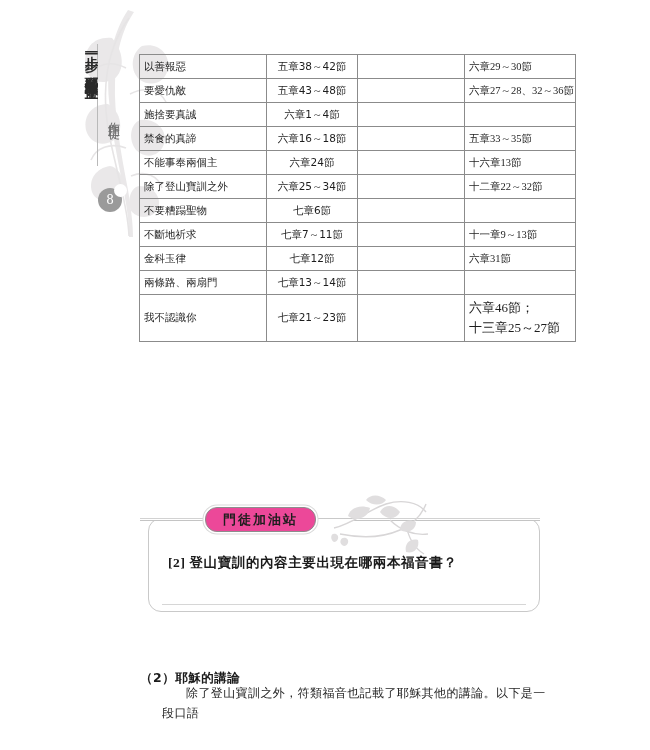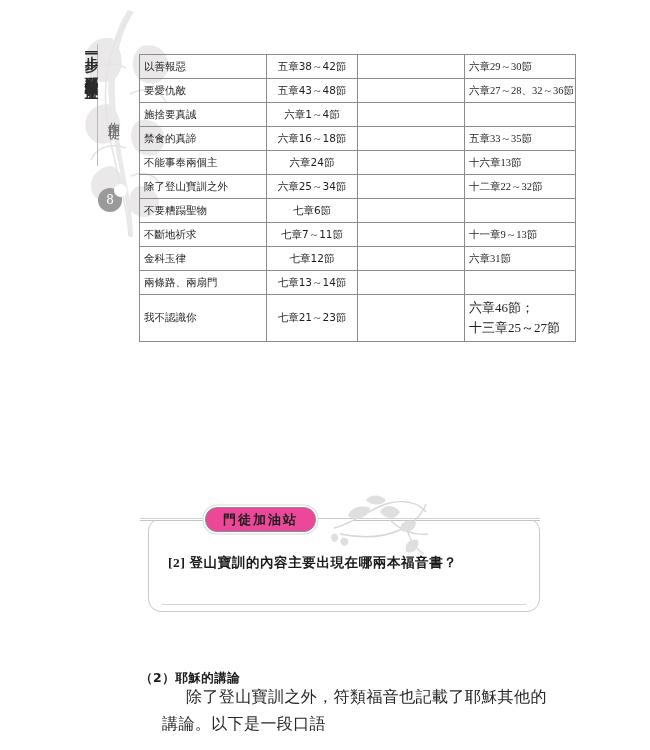--- a/index.html
+++ b/index.html
@@ -214,21 +214,21 @@
     letter-spacing: 0.5px;
     color: #1b1b1b;
     white-space: nowrap;
   }
   .section-body {
     position: absolute;
     left: 162px;
     top: 683px;
     width: 390px;
     font-family: "DejaVu Serif", "Liberation Serif", serif;
-    font-size: 16px;
+    font-size: 12px;
     letter-spacing: 0.4px;
     line-height: 1.7;
     color: #262626;
     text-indent: 24px;
   }
 </style>
 </head>
 <body>
 
 <div class="page">

